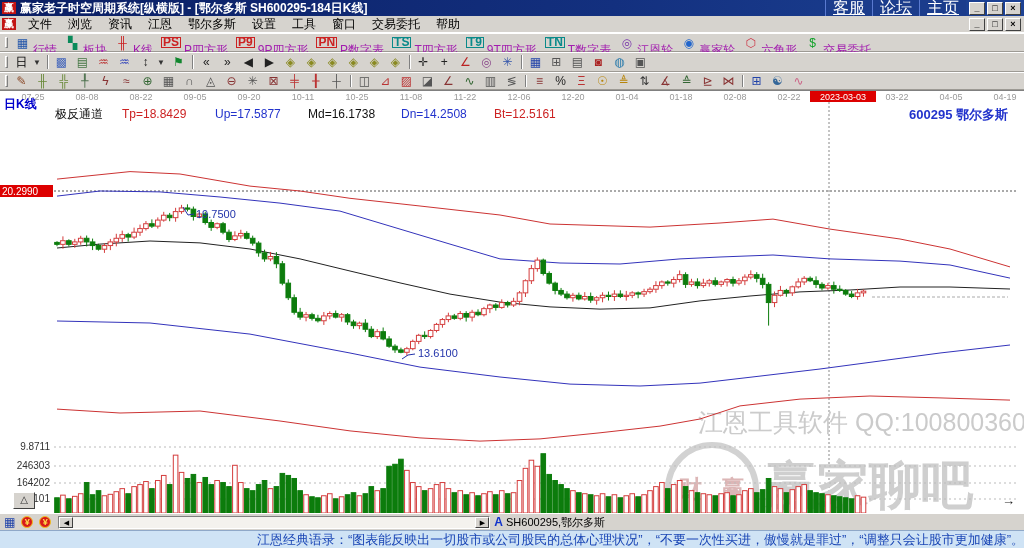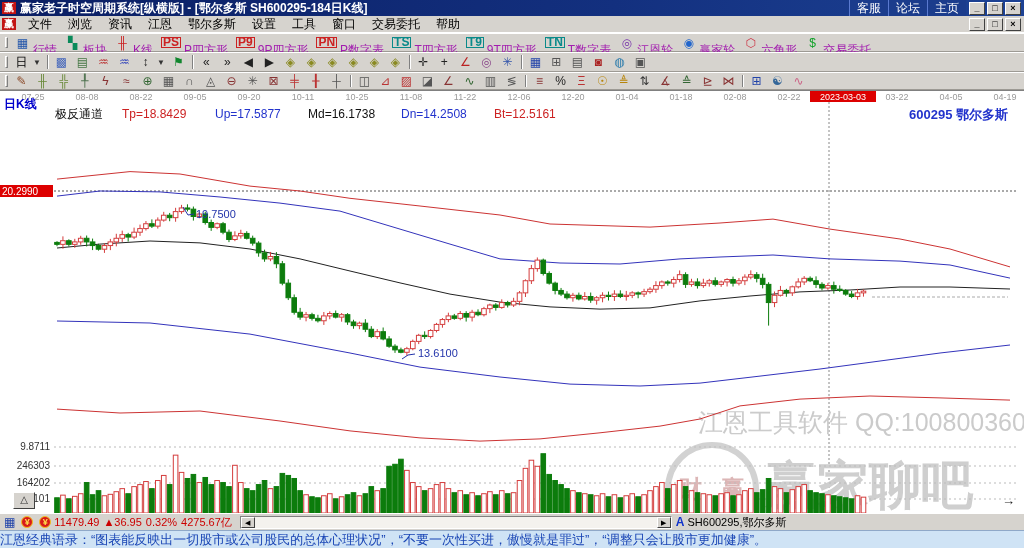--- a/index.html
+++ b/index.html
@@ -12,22 +12,22 @@
   
   .titlebar {
     position:absolute; left:0; top:0; width:1024px; height:16px;
     background:linear-gradient(90deg,#0a1e63 0%, #13307f 60%, #1d4294 100%);
     display:flex; align-items:center; color:#fff; font-weight:bold; font-size:12px;
   }
   .app-icon { width:14px; height:12px; background:#c21414; color:#fff; font-size:10px; line-height:12px;
     text-align:center; margin:0 4px 0 2px; font-weight:bold; flex:0 0 auto;}
   .titlebar .ttl { white-space:nowrap; overflow:hidden; flex:1 1 auto; }
   .tb-links { display:flex; flex:0 0 auto; height:16px; align-items:stretch; }
-  .tb-link { padding:0 7px; font-size:12px; line-height:16px; color:#fff; background:#1b3c8c;
-    border-left:1px solid #5a7ad0; font-weight:normal; }
+  .tb-link { padding:0 7px; font-size:16px; line-height:16px; color:#fff; background:#1b3c8c;
+    border-left:1px solid #5a7ad0; font-weight:normal;text-decoration:underline; }
   .winbtns { display:flex; gap:2px; padding:0 3px; align-items:center; flex:0 0 auto;}
   .winbtn {
     width:16px; height:13px; background:#d6d3ce; color:#000; font-size:9px; line-height:11px;
     text-align:center; border:1px solid; border-color:#fff #404040 #404040 #fff; font-weight:bold;
   }
   
   .menubar {
     position:absolute; left:0; top:16px; width:1024px; height:17px; background:#d6d3ce;
     display:flex; align-items:center; border-bottom:1px solid #fff;
   }
@@ -69,21 +69,21 @@
   .hscroll { display:flex; align-items:center; height:13px; margin:0 4px; flex:1 1 auto;
     border:1px solid; border-color:#808080 #fff #fff #808080; background:#f4f2ee; max-width:432px;}
   .harrow { width:14px; height:11px; background:#d6d3ce; border:1px solid; border-color:#fff #404040 #404040 #fff;
     font-size:7px; line-height:10px; text-align:center; color:#000; }
   .htrack { flex:1 1 auto; }
   .stock-ref { color:#000; margin-right:4px; }
   .a-ic { color:#1133cc; font-weight:bold; margin-right:3px; font-size:12px; }
   
   .quotebar {
     position:absolute; left:0; top:530px; width:1024px; height:18px; background:#cfe3f5;
-    border-top:1px solid #8fa8c8; color:#1a46b5; font-size:13px; line-height:17px; text-align:left;
+    border-top:1px solid #8fa8c8; color:#1a46b5; font-size:13px; line-height:17px; text-align:right;
     white-space:nowrap; overflow:hidden;
   }
 </style>
 </head>
 <body>
 
 <div id="root">
 
   <div class="titlebar">
     <span class="app-icon">赢</span>
@@ -994,23 +994,20 @@
         <line x1="872" y1="206" x2="1008" y2="206" stroke="#aaa" stroke-dasharray="3,2"></line>
         <text x="1002" y="414" font-size="13" fill="#222">→</text>
       </svg>
     <div class="tri-btn">△</div>
   </div>
 
   <div class="statusbar">
     <span class="calc-ic">▦</span>
     <span class="coin">¥</span>
     <span class="coin">¥</span>
-    <span class="idx">
-      <span>11479.49</span><span>▲36.95</span><span>0.32%</span><span>4275.67亿</span>
-    </span>
     <div class="hscroll">
       <span class="harrow">◀</span>
       <span class="htrack"></span>
       <span class="harrow">▶</span>
     </div>
     <span class="a-ic">A</span>
     <span class="stock-ref">SH600295,鄂尔多斯</span>
   </div>
 
   <div class="quotebar">

